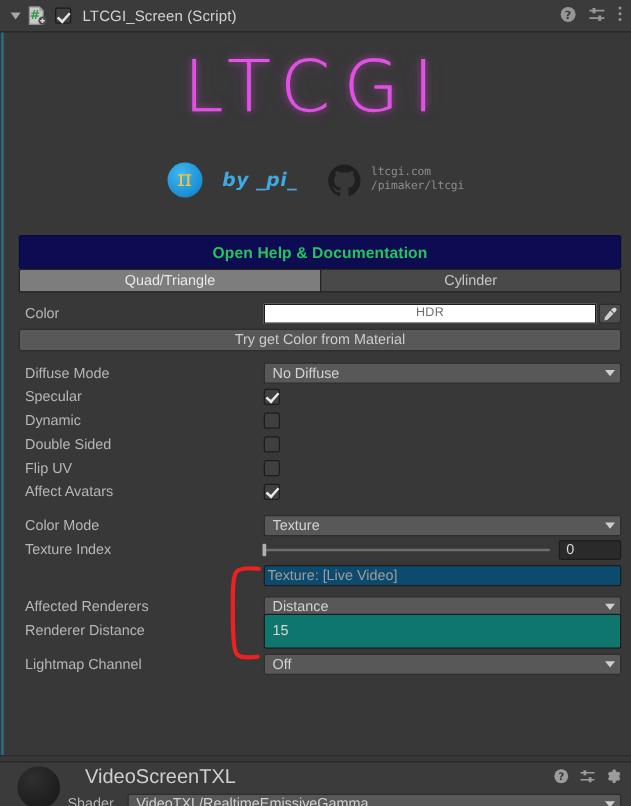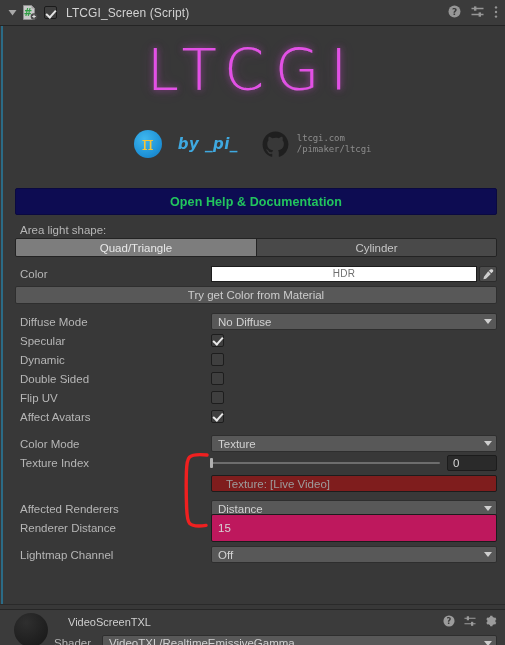--- a/index.html
+++ b/index.html
@@ -338,34 +338,34 @@
     display: flex; align-items: center;
     padding-left: 5px;
     color: #d6d6d6;
     font-size: 11.5px;
     flex: 0 0 auto;
     cursor: text;
   }
   .text-field {
     flex: 1 1 auto;
     height: 17px;
-    background: #7f1d1d;
+    background: #0c4a6e;
     border: 1px solid #1c1c1c;
     border-radius: 2px;
     box-sizing: border-box;
     display: flex; align-items: center;
-    padding-left: 14px;
+    padding-left: 2px;
     color: #9d9d9d;
     font-size: 11.5px;
     cursor: text;
   }
   .value-field {
     flex: 1 1 auto;
     height: 28px;
-    background: #be185d;
+    background: #0f766e;
     border: 1px solid #1c1c1c;
     border-radius: 2px;
     box-sizing: border-box;
     display: flex; align-items: center;
     padding-left: 6px;
     color: #d6d6d6;
     font-size: 11.5px;
     cursor: text;
   }
 
@@ -406,21 +406,21 @@
   .mat-sphere {
     position: absolute;
     left: 14px; top: 3px;
     width: 34px; height: 34px;
     border-radius: 50%;
     background: radial-gradient(circle at 36% 28%, #2f2f2f 0%, #212121 55%, #161616 100%);
     z-index: 2;
   }
   .mat-title {
     margin-left: 54px;
-    font-size: 11px;
+    font-size: 16px;
     color: #cfcfcf;
   }
   .mat-icons {
     margin-left: auto;
     margin-right: 8px;
     display: flex;
     align-items: center;
     gap: 9px;
   }
   .mat-icons .ic { opacity: .75; display:block; }
@@ -501,21 +501,20 @@
         <div>ltcgi.com</div>
         <div>/pimaker/ltcgi</div>
       </span>
     </div>
   </div>
 
   <div class="body-area">
 
     <div class="help-btn">Open Help &amp; Documentation</div>
 
-    <div class="plain-label">Area light shape:</div>
 
     <div class="toolbar">
       <div class="tb-btn sel">Quad/Triangle</div>
       <div class="tb-btn">Cylinder</div>
     </div>
 
     <div class="row" style="margin-top:7px;">
       <span class="lbl">Color</span>
       <span class="field">
         <span class="color-swatch">HDR</span>

